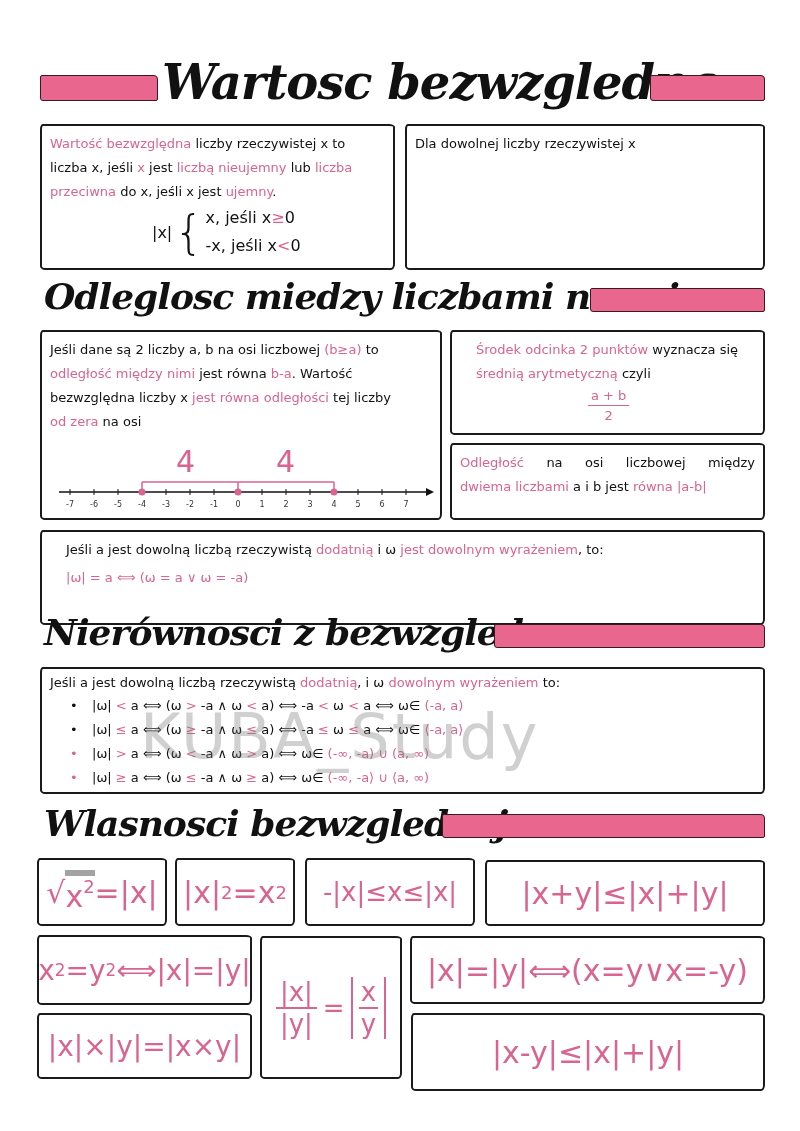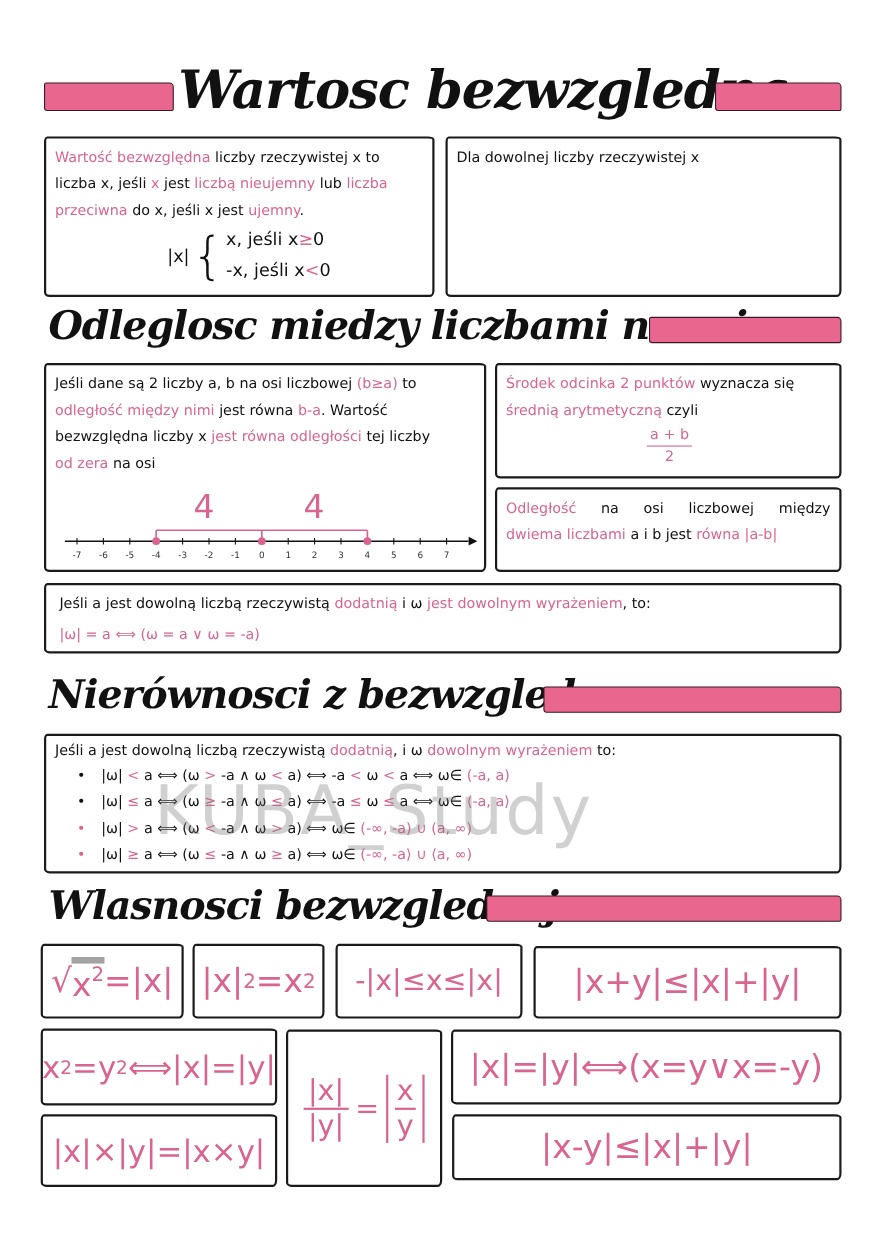--- a/index.html
+++ b/index.html
@@ -100,41 +100,41 @@
     <line x1="184" y1="38" x2="184" y2="48" stroke="#d9648f" stroke-width="1.5"></line>
     <line x1="280" y1="38" x2="280" y2="48" stroke="#d9648f" stroke-width="1.5"></line>
     <circle cx="88" cy="48" r="3.5" fill="#d9648f"></circle>
     <circle cx="184" cy="48" r="3.5" fill="#d9648f"></circle>
     <circle cx="280" cy="48" r="3.5" fill="#d9648f"></circle>
   </svg>
   <div class="abs pk" style="left:134px;top:112px;font-size:30px;">4</div>
   <div class="abs pk" style="left:234px;top:112px;font-size:30px;">4</div>
 </div>
 
-<div class="box" style="left:450px;top:330px;width:315px;height:105px;padding:6px 8px;">
+<div class="box" style="left:450px;top:330px;width:315px;height:105px;padding:6px 24px;">
   <div class="txt">
     <span class="pk">Środek odcinka 2 punktów</span><span> wyznacza się</span><br>
     <span class="pk">średnią arytmetyczną</span><span> czyli</span>
   </div>
   <div class="abs pk" style="left:136px;top:56px;text-align:center;font-size:13px;">
     <div style="border-bottom:1.5px solid #d9648f;padding:0 3px 2px;">a + b</div>
     <div style="padding-top:2px;">2</div>
   </div>
 </div>
 
 <div class="box" style="left:450px;top:443px;width:315px;height:77px;padding:6px 8px;">
   <div class="txt" style="text-align:justify;text-align-last:justify;">
     <span class="pk">Odległość</span><span> na osi liczbowej między</span>
   </div>
   <div class="txt">
     <span class="pk">dwiema liczbami</span><span> a i b jest </span><span class="pk">równa |a-b|</span>
   </div>
 </div>
 
-<div class="box" style="left:40px;top:530px;width:725px;height:64px;padding:6px 12px;">
+<div class="box" style="left:40px;top:530px;width:725px;height:95px;padding:6px 24px;">
   <div class="txt">
     <span>Jeśli a jest dowolną liczbą rzeczywistą </span><span class="pk">dodatnią</span><span> i ω </span><span class="pk">jest dowolnym wyrażeniem</span><span>, to:</span>
   </div>
   <div class="pk" style="text-align:left;font-size:13px;margin-top:8px;">|ω| = a ⟺ (ω = a ∨ ω = -a)</div>
 </div>
 
 <div class="title" style="left:44px;top:614px;font-size:36px;">Nierównosci z bezwzgledna</div>
 <div class="bar" style="left:494px;top:624px;width:271px;height:24px;"></div>
 
 <div class="box" style="left:40px;top:667px;width:725px;height:127px;padding:3px 8px;">
@@ -189,15 +189,15 @@
     <span>y</span>
   </div>
 </div>
 <div class="box frm" style="left:410px;top:936px;width:355px;height:68px;">
   <span>|x|=|y|⟺(x=y∨x=-y)</span>
 </div>
 
 <div class="box frm" style="left:37px;top:1013px;width:215px;height:66px;font-size:28px;">
   <span>|x|×|y|=|x×y|</span>
 </div>
-<div class="box frm" style="left:411px;top:1013px;width:354px;height:60px;">
+<div class="box frm" style="left:411px;top:1013px;width:354px;height:78px;">
   <span>|x-y|≤|x|+|y|</span>
 </div>
 
 </body></html>

